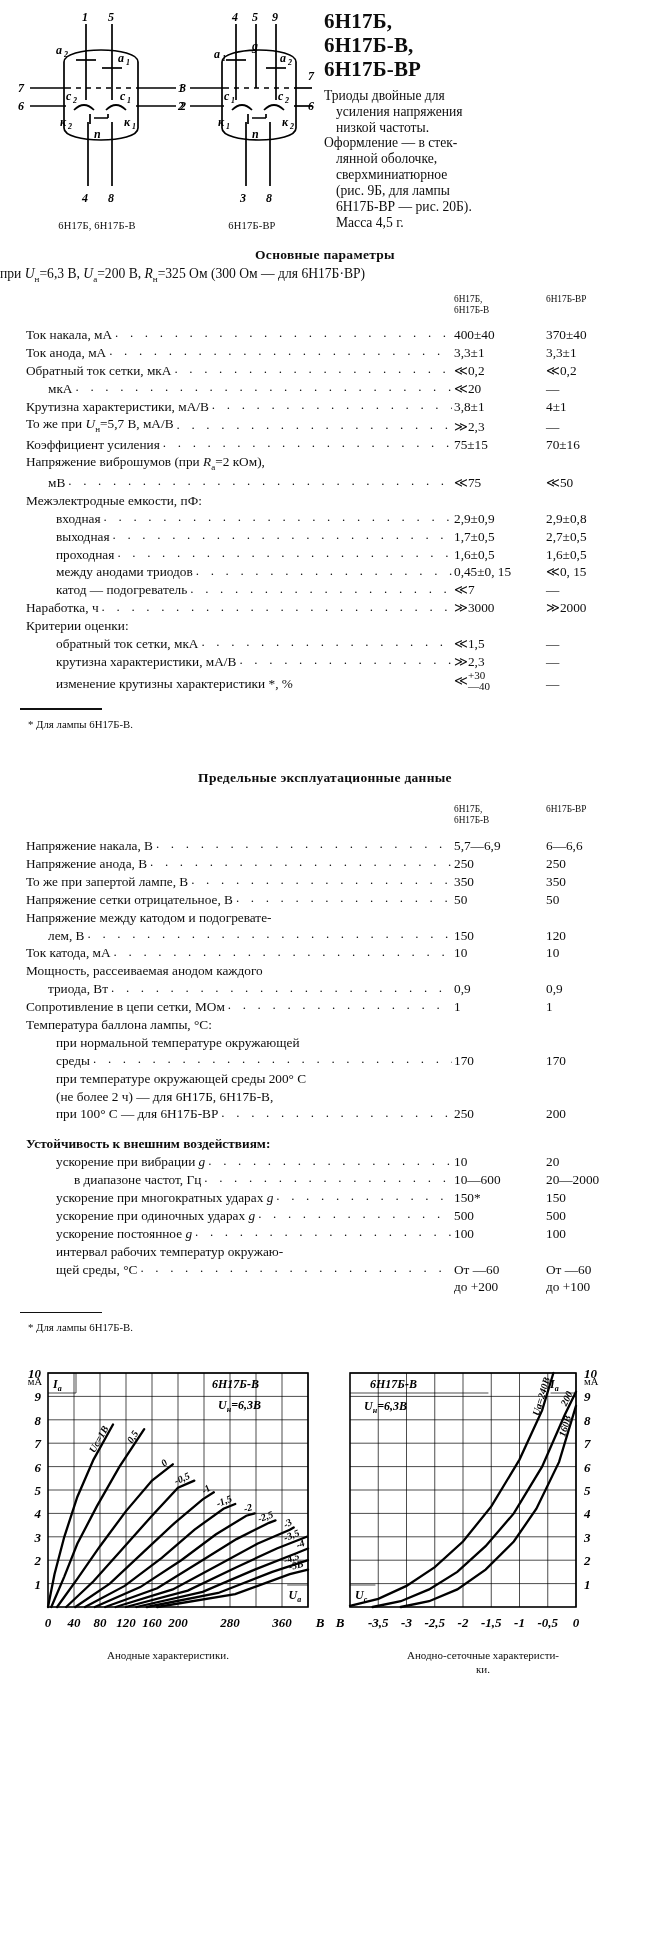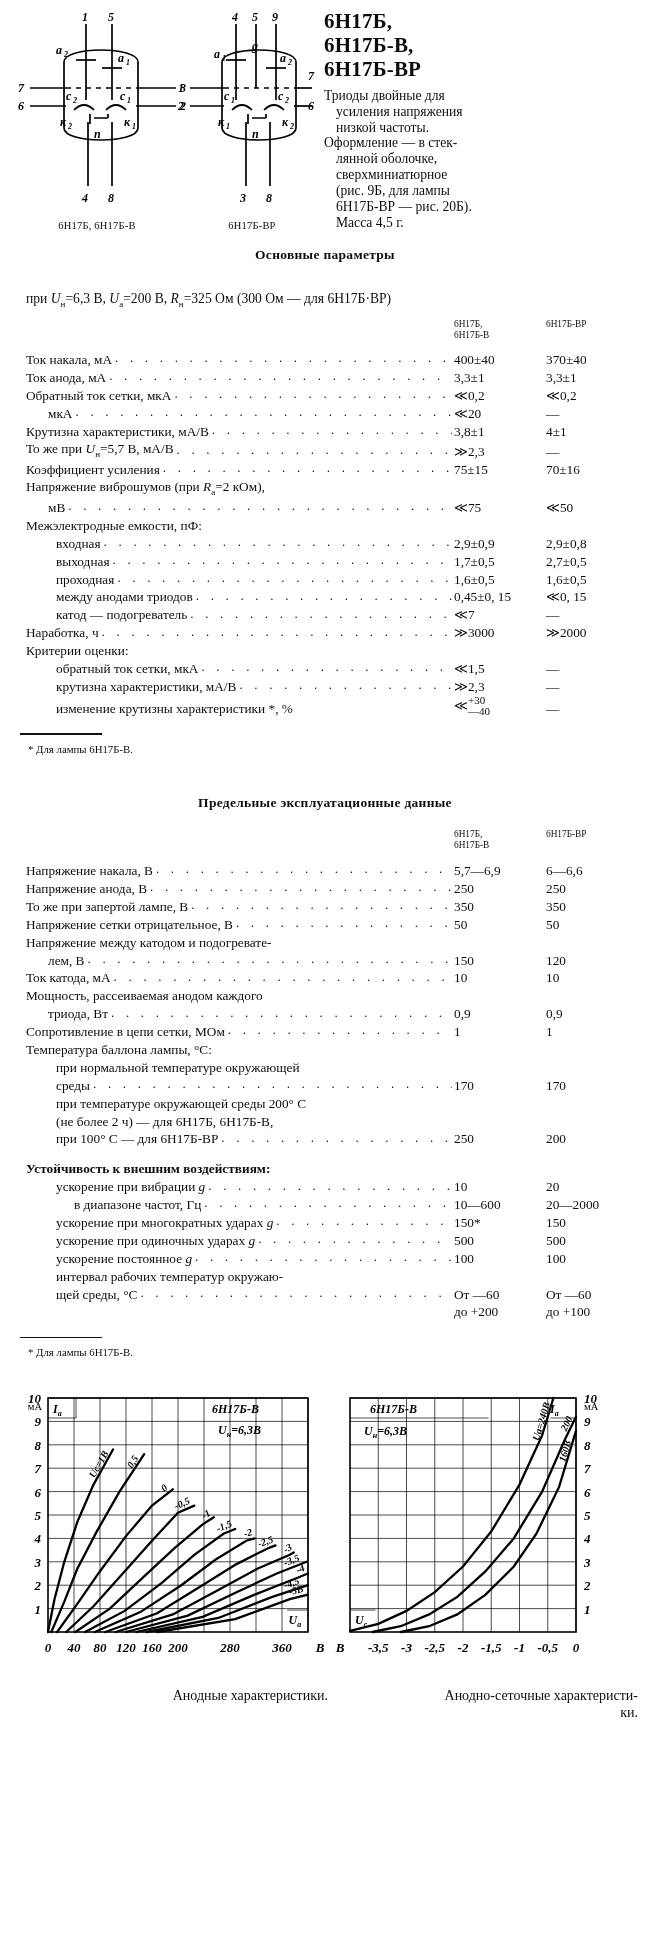--- a/index.html
+++ b/index.html
@@ -35,21 +35,21 @@
   .desc p { margin: 0; }
   .desc .ind { padding-left: 12px; display:block; }
 
   .pin-caption {
     text-align:center; font-size: 10.5px; margin-top: 2px; letter-spacing:0.2px;
   }
   .pin-captions { display:flex; margin-top: 4px; }
 
   
   .sec-title { text-align:center; font-weight:bold; font-size:13.5px; letter-spacing:0.3px; }
-  .cond { font-size: 13.6px; padding-left: 26px; margin-top: 28px; }
+  .cond { font-size: 13.6px; margin-top: 3px; }
   .cond i { font-style: italic; }
 
   
   .ptable { width: 100%; margin-top: 4px; font-size:13.3px; }
   .colhead { display:flex; font-size:9.3px; line-height:1.22; }
   .colhead .sp { flex: 1 1 auto; }
   .colhead .c1 { width: 92px; }
   .colhead .c2 { width: 92px; }
 
   .prow { display:flex; align-items:flex-end; line-height:1.30; }
@@ -65,21 +65,21 @@
 
   .frac { display:inline-block; vertical-align:-0.45em; font-size:11px; line-height:1.0; text-align:left;}
   .frac span { display:block; }
 
   .foot-rule { width: 82px; height:1.6px; background:#111; margin: 16px 0 8px 20px; }
   .footnote { font-size: 10.8px; padding-left: 28px; }
 
   
   .charts { display:flex; padding: 0 8px; }
   .chart-wrap { position:relative; }
-  .chart-cap { text-align:right; font-size:14px; margin-top:14px; line-height:1.2; }
+  .chart-cap { text-align:center; font-size:11px; margin-top:0; line-height:1.2; }
 
   svg text { font-family: "Liberation Serif", serif; }
   .axnum { font-size: 13px; font-style: italic; font-weight:bold; }
   .unitlbl { font-size: 10.5px; }
   .curvelbl { font-size: 10px; font-style: italic; font-weight:bold; }
   .boxlbl { font-size: 12px; font-style: italic; font-weight: bold; }
   .grid { stroke:#000; stroke-width:0.7; fill:none; }
   .frame { stroke:#000; stroke-width:1.6; fill:none; }
   .curve { stroke:#000; stroke-width:2.3; fill:none; stroke-linecap:round; }
   .pin { stroke:#000; stroke-width:1.7; fill:none; }

